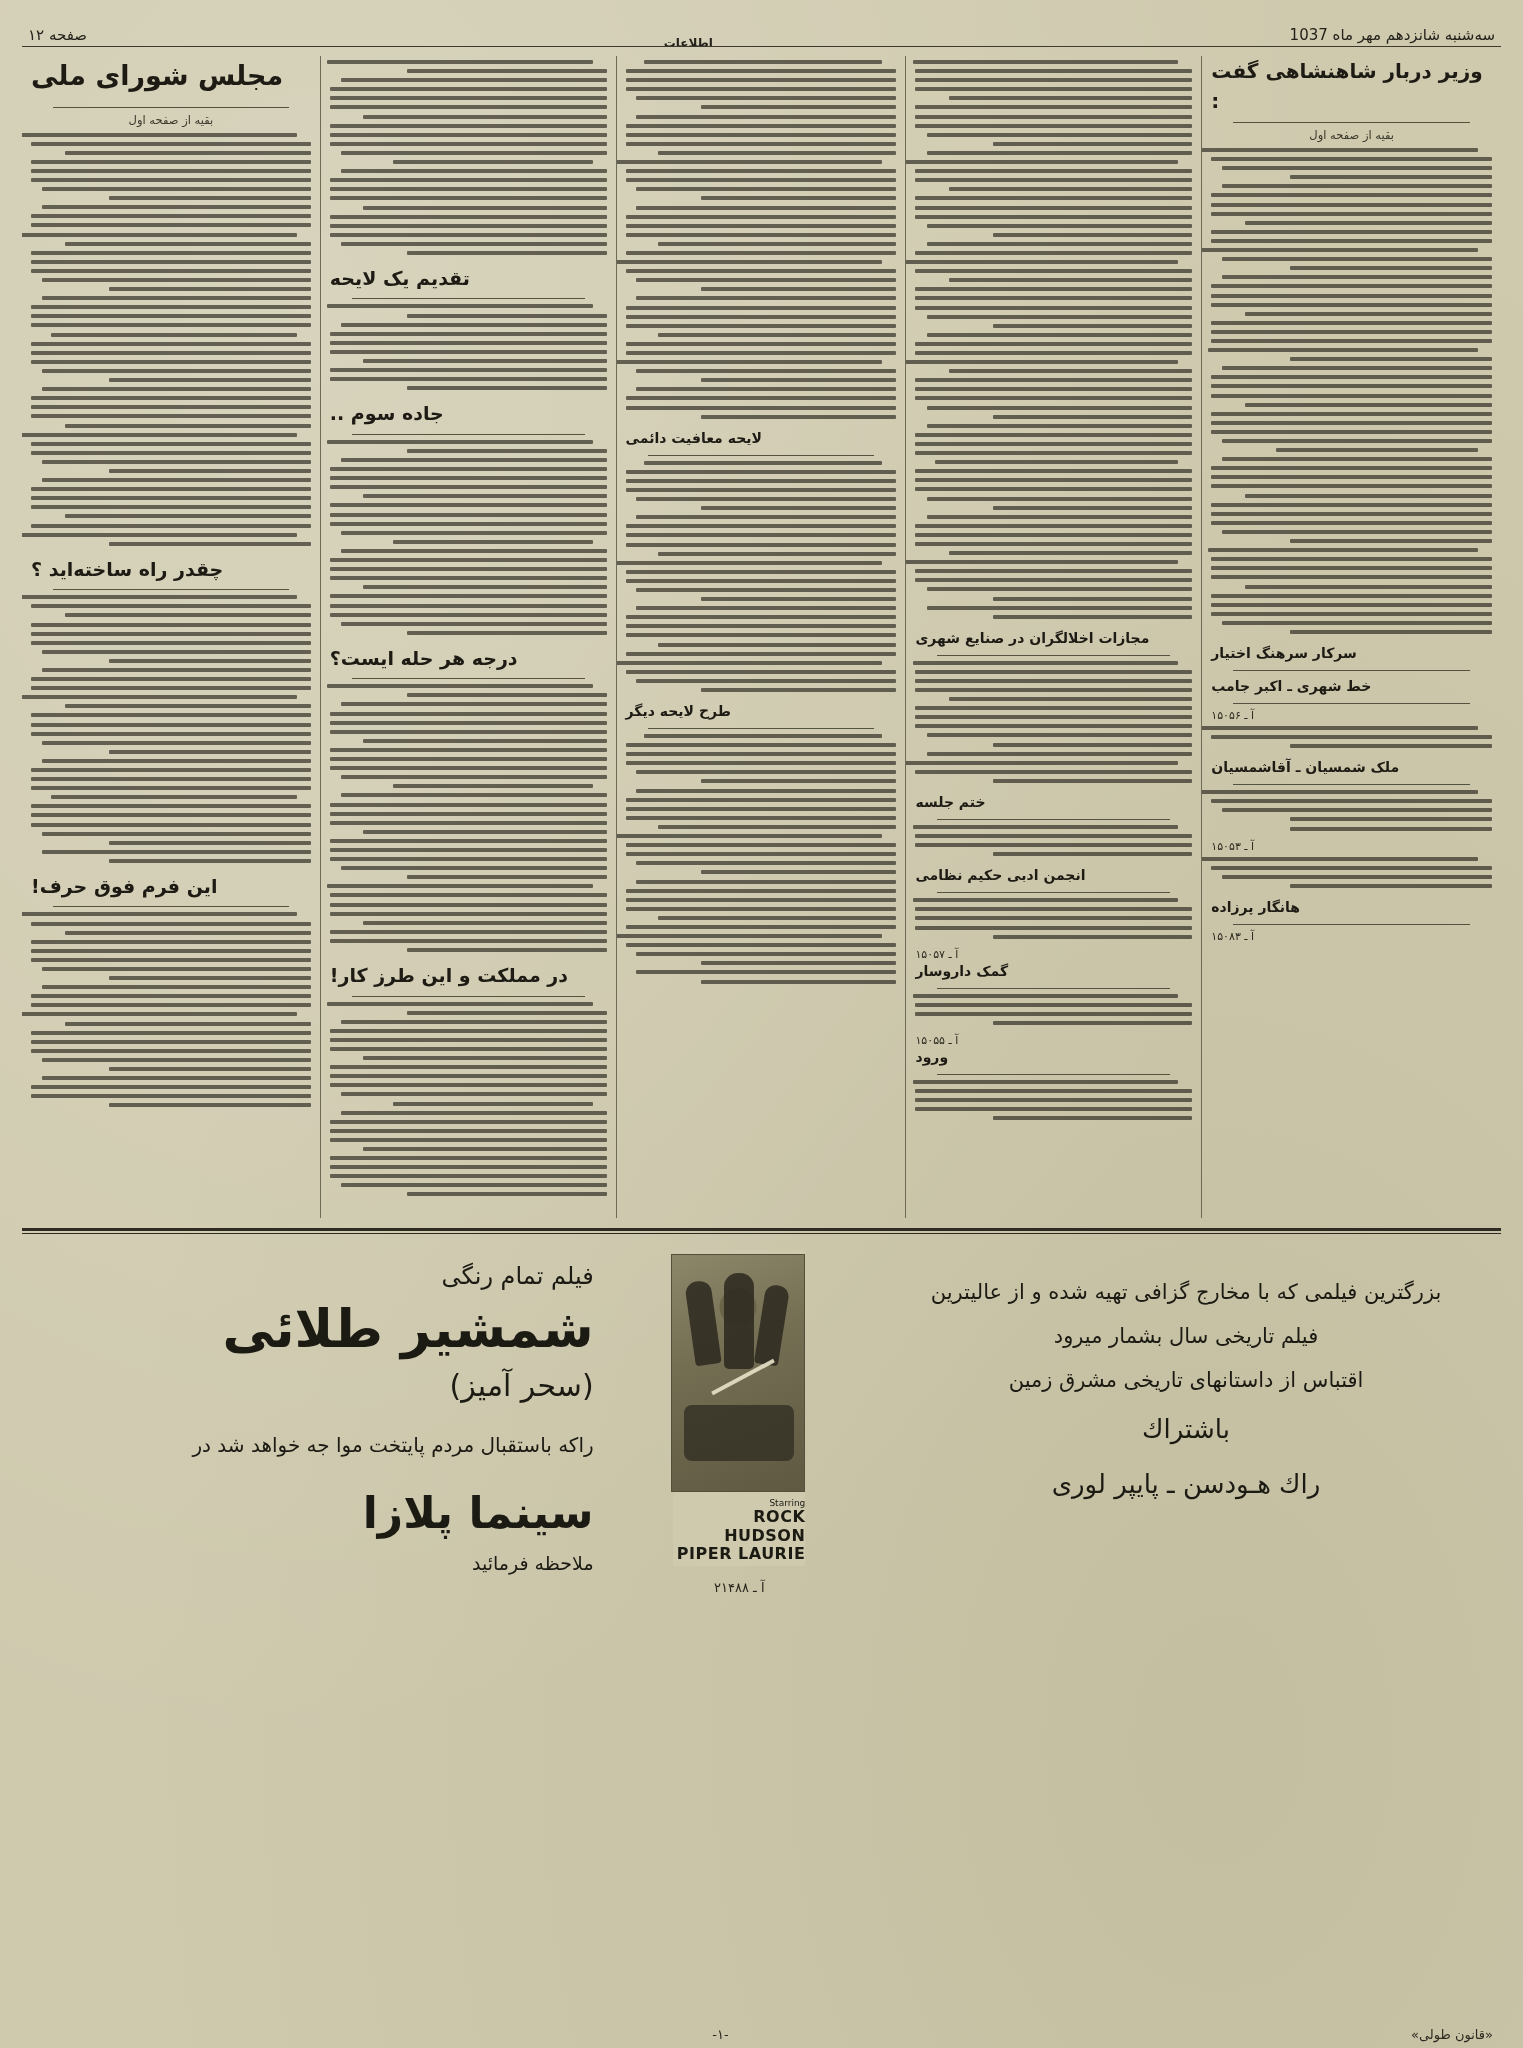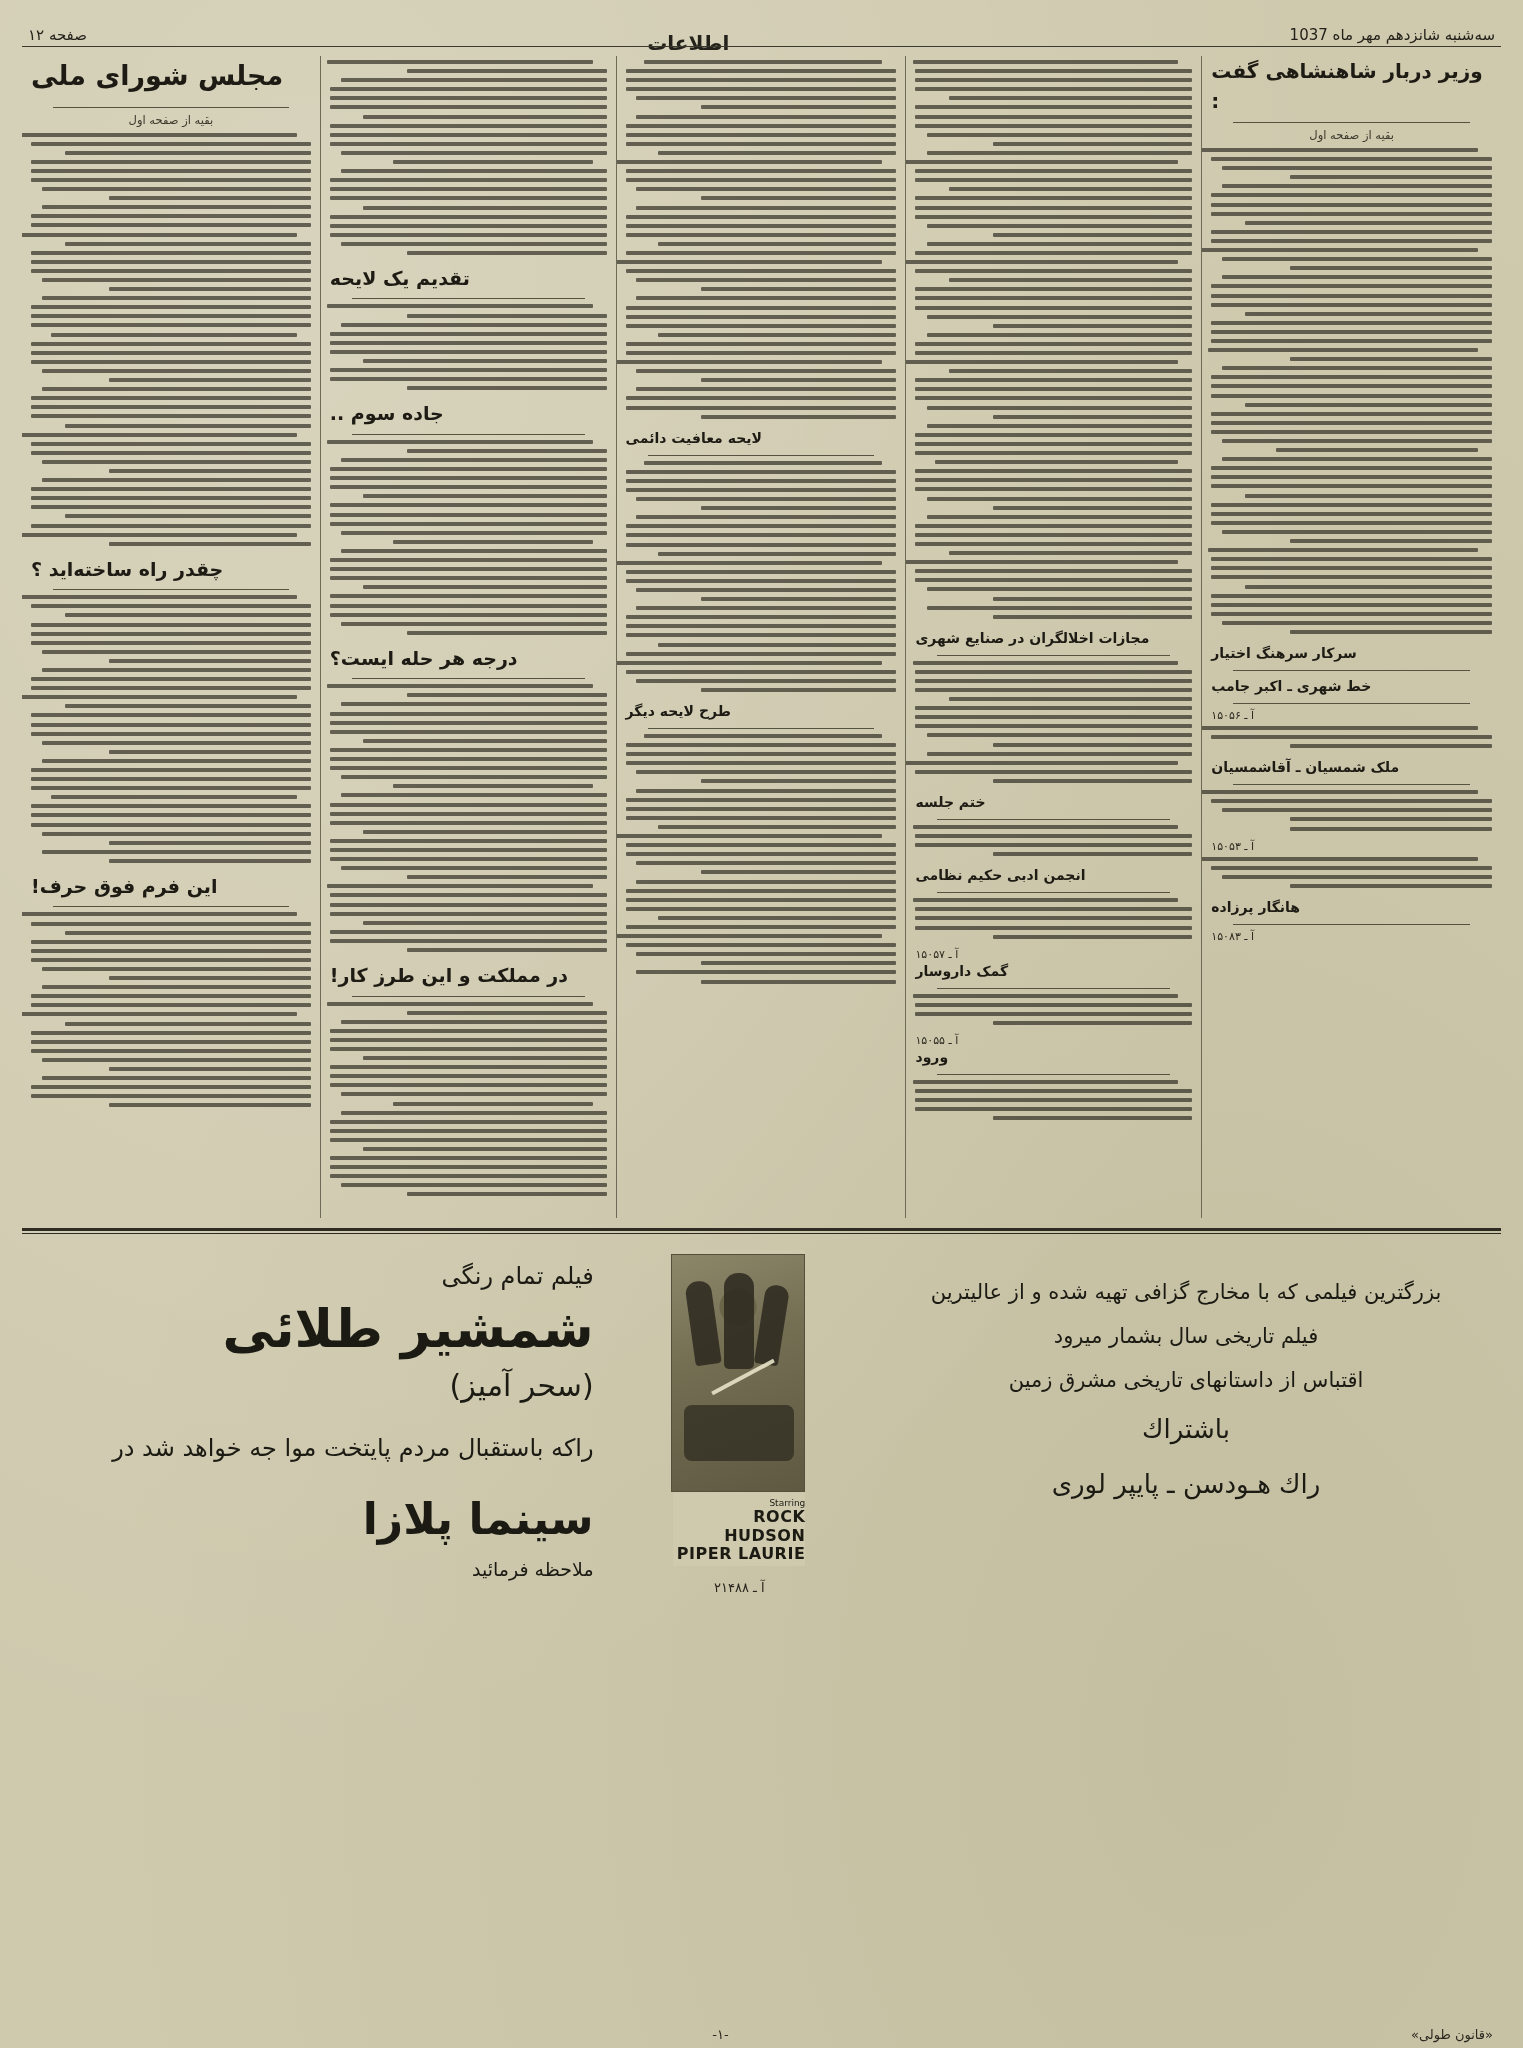--- a/index.html
+++ b/index.html
@@ -31,21 +31,21 @@
     height: 34px;
     display: flex;
     flex-direction: row;
     align-items: center;
     justify-content: space-between;
     font-size: 15px;
     color: #23211a;
     letter-spacing: 0.5px;
   }
   .masthead .mh-center {
-    font-size: 20px;
+    font-size: 12px;
     font-weight: bold;
     margin-top: 16px;
   }
   .rule-top {
     position: absolute;
     top: 46px;
     right: 22px;
     left: 22px;
     height: 0;
     border-top: 1px solid #3c3a2e;
@@ -150,21 +150,21 @@
   .ad-right {
     width: 40%;
     padding: 18px 20px 0 10px;
     box-sizing: border-box;
     text-align: right;
     color: #1b1a13;
   }
   .ad-kicker { font-size: 24px; margin-bottom: 10px; }
   .ad-title { font-size: 52px; font-weight: bold; letter-spacing: 2px; line-height: 1.15; }
   .ad-title2 { font-size: 30px; margin-top: 8px; }
-  .ad-line { font-size: 24px; margin-top: 26px; line-height: 1.6; }
+  .ad-line { font-size: 20px; margin-top: 26px; line-height: 1.6; }
   .ad-cinema { font-size: 44px; font-weight: bold; margin-top: 26px; letter-spacing: 3px; }
   .ad-note { font-size: 19px; margin-top: 14px; }
 
   .ad-mid {
     width: 17%;
     padding-top: 6px;
     box-sizing: border-box;
     display: flex;
     flex-direction: column;
     align-items: center;

